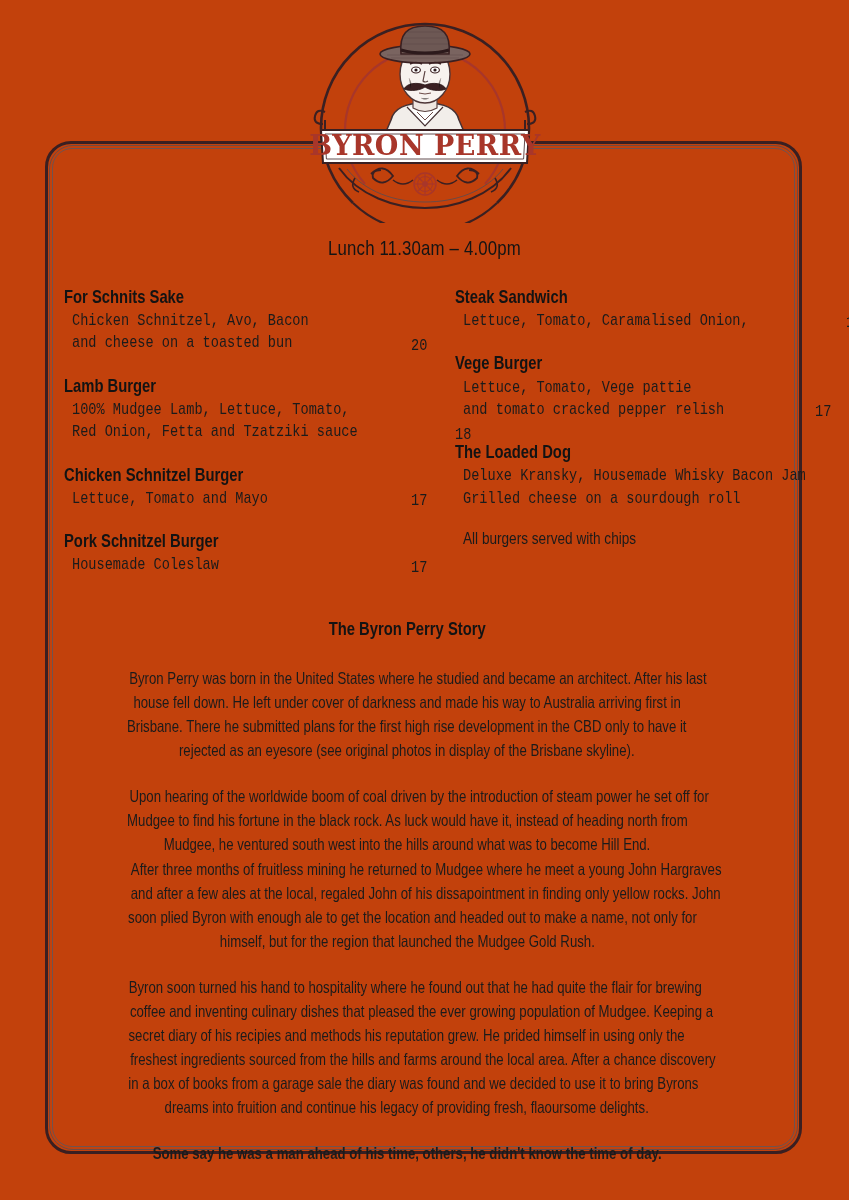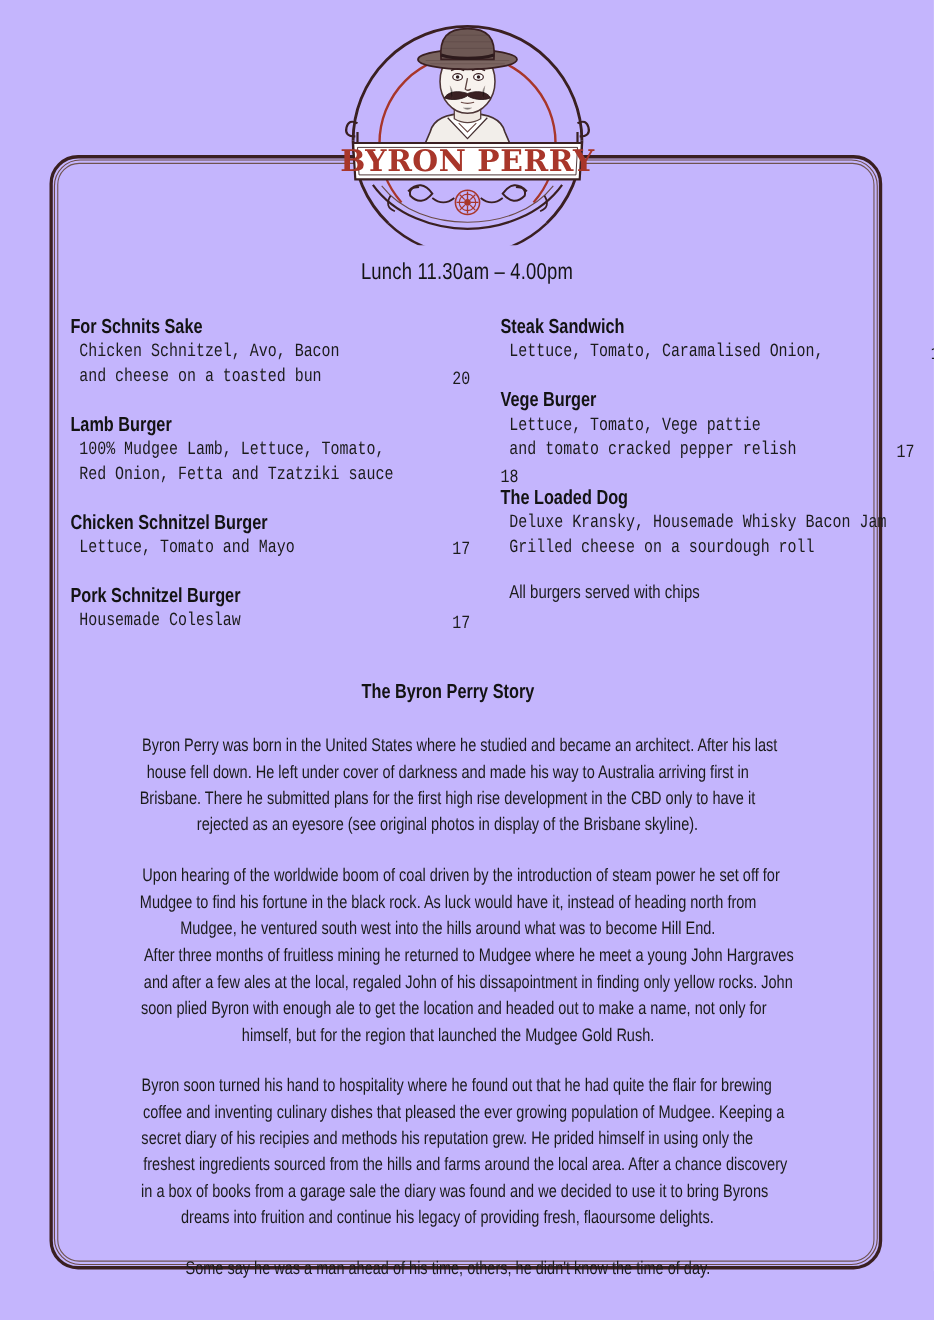--- a/index.html
+++ b/index.html
@@ -10,21 +10,21 @@
   }
   body {
     font-family: "Liberation Sans", sans-serif;
     color: #1a1a1a;
   }
   #page {
     position: relative;
     width: 849px;
     height: 1200px;
     overflow: hidden;
-    background: #c4b5fd;
+    background: #c2410c;
   }
 
   
   .border-outer {
     position: absolute;
     left: 45px;
     top: 141px;
     width: 757px;
     height: 1013px;
     border: 3px solid #3a1f21;
@@ -170,21 +170,21 @@
   .para {
     width: 700px;
     margin: 0 auto 22px auto;
     text-align: center;
     font-size: 16.5px;
     line-height: 1.46;
     color: #1b1b1b;
   }
   .para .ln { display: block; }
   .para-last { margin-bottom: 0; }
-  .para-closing { margin-top: 6px; }
+  .para-closing { margin-top: 6px; font-weight: bold; }
 </style>
 </head>
 <body>
 
 <div id="page">
 
   <div class="border-outer"></div>
   <div class="border-inner"></div>
 
   <div class="logo-wrap">

